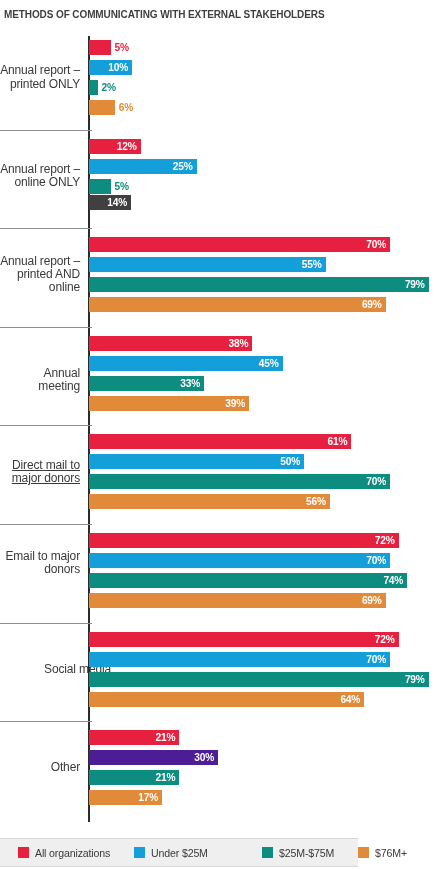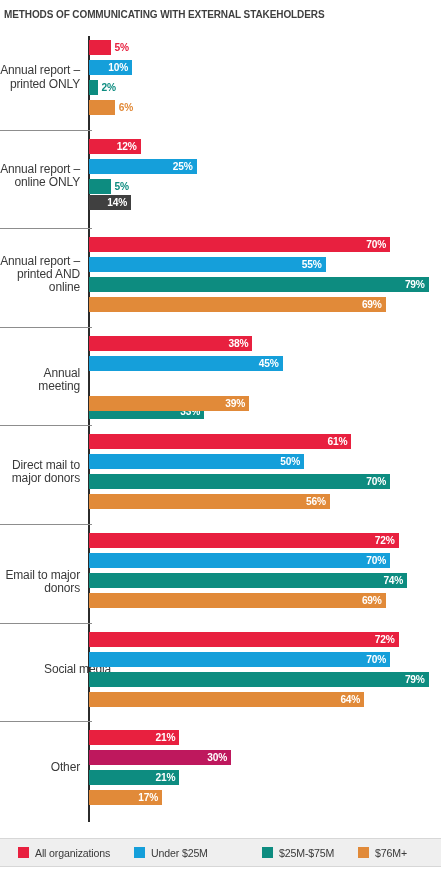--- a/index.html
+++ b/index.html
@@ -91,21 +91,21 @@
     color: #ffffff;
     letter-spacing: -0.2px;
     white-space: nowrap;
   }
 
   
   .legend {
     position: absolute;
     left: 0;
     top: 838px;
-    width: 441px;
+    width: 358px;
     height: 29px;
     background: #efefef;
     border-top: 1px solid #d7d7d7;
     border-bottom: 1px solid #d7d7d7;
     box-sizing: border-box;
   }
   .legend-inner {
     position: relative;
     width: 441px;
     height: 27px;
@@ -182,42 +182,42 @@
           <span class="bar-value">69%</span>
         </div>
         <div class="group-sep" style="top: 290.8px;"></div>
         <div class="group-label" style="top: 330.7px;">Annual meeting</div>
         <div class="bar-row" style="top: 299.8px; width: 163.4px; background: rgb(232, 32, 63);">
           <span class="bar-value">38%</span>
         </div>
         <div class="bar-row" style="top: 319.8px; width: 193.5px; background: rgb(21, 159, 218);">
           <span class="bar-value">45%</span>
         </div>
-        <div class="bar-row" style="top: 339.8px; width: 115px; background: rgb(13, 140, 128); margin-top: 28px;">
+        <div class="bar-row" style="top: 339.8px; width: 115px; background: rgb(13, 140, 128);">
           <span class="bar-value">33%</span>
         </div>
         <div class="bar-row" style="top: 359.8px; width: 160px; background: rgb(225, 138, 57);">
           <span class="bar-value">39%</span>
         </div>
         <div class="group-sep" style="top: 389.4px;"></div>
-        <div class="group-label" style="top: 422.7px;">Direct mail to major donors</div>
+        <div class="group-label" style="top: 422.7px; text-decoration: underline;">Direct mail to major donors</div>
         <div class="bar-row" style="top: 398.4px; width: 262.3px; background: rgb(232, 32, 63);">
           <span class="bar-value">61%</span>
         </div>
         <div class="bar-row" style="top: 418.4px; width: 215px; background: rgb(21, 159, 218);">
           <span class="bar-value">50%</span>
         </div>
         <div class="bar-row" style="top: 438.4px; width: 301px; background: rgb(13, 140, 128);">
           <span class="bar-value">70%</span>
         </div>
         <div class="bar-row" style="top: 458.4px; width: 240.8px; background: rgb(225, 138, 57);">
           <span class="bar-value">56%</span>
         </div>
         <div class="group-sep" style="top: 488px;"></div>
-        <div class="group-label" style="top: 533px;">Email to major donors</div>
+        <div class="group-label" style="top: 514px;">Email to major donors</div>
         <div class="bar-row" style="top: 497px; width: 309.6px; background: rgb(232, 32, 63);">
           <span class="bar-value">72%</span>
         </div>
         <div class="bar-row" style="top: 517px; width: 301px; background: rgb(21, 159, 218);">
           <span class="bar-value">70%</span>
         </div>
         <div class="bar-row" style="top: 537px; width: 318.2px; background: rgb(13, 140, 128);">
           <span class="bar-value">74%</span>
         </div>
         <div class="bar-row" style="top: 557px; width: 296.7px; background: rgb(225, 138, 57);">
@@ -235,21 +235,21 @@
           <span class="bar-value">79%</span>
         </div>
         <div class="bar-row" style="top: 655.6px; width: 275.2px; background: rgb(225, 138, 57);">
           <span class="bar-value">64%</span>
         </div>
         <div class="group-sep" style="top: 685.2px;"></div>
         <div class="group-label" style="top: 725.1px;">Other</div>
         <div class="bar-row" style="top: 694.2px; width: 90.3px; background: rgb(232, 32, 63);">
           <span class="bar-value">21%</span>
         </div>
-        <div class="bar-row" style="top: 714.2px; width: 142px; background: #be185d;">
+        <div class="bar-row" style="top: 714.2px; width: 129px; background: #4c1d95;">
           <span class="bar-value">30%</span>
         </div>
         <div class="bar-row" style="top: 734.2px; width: 90.3px; background: rgb(13, 140, 128);">
           <span class="bar-value">21%</span>
         </div>
         <div class="bar-row" style="top: 754.2px; width: 73.1px; background: rgb(225, 138, 57); text-align: center;">
           <span class="bar-value">17%</span>
         </div>
       </div>
   </div>

